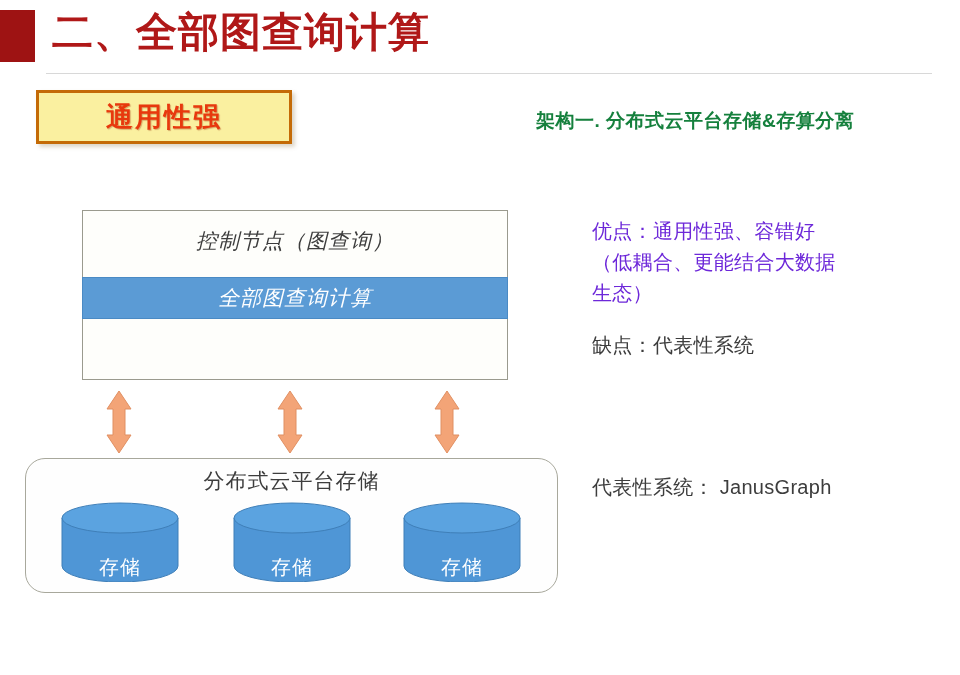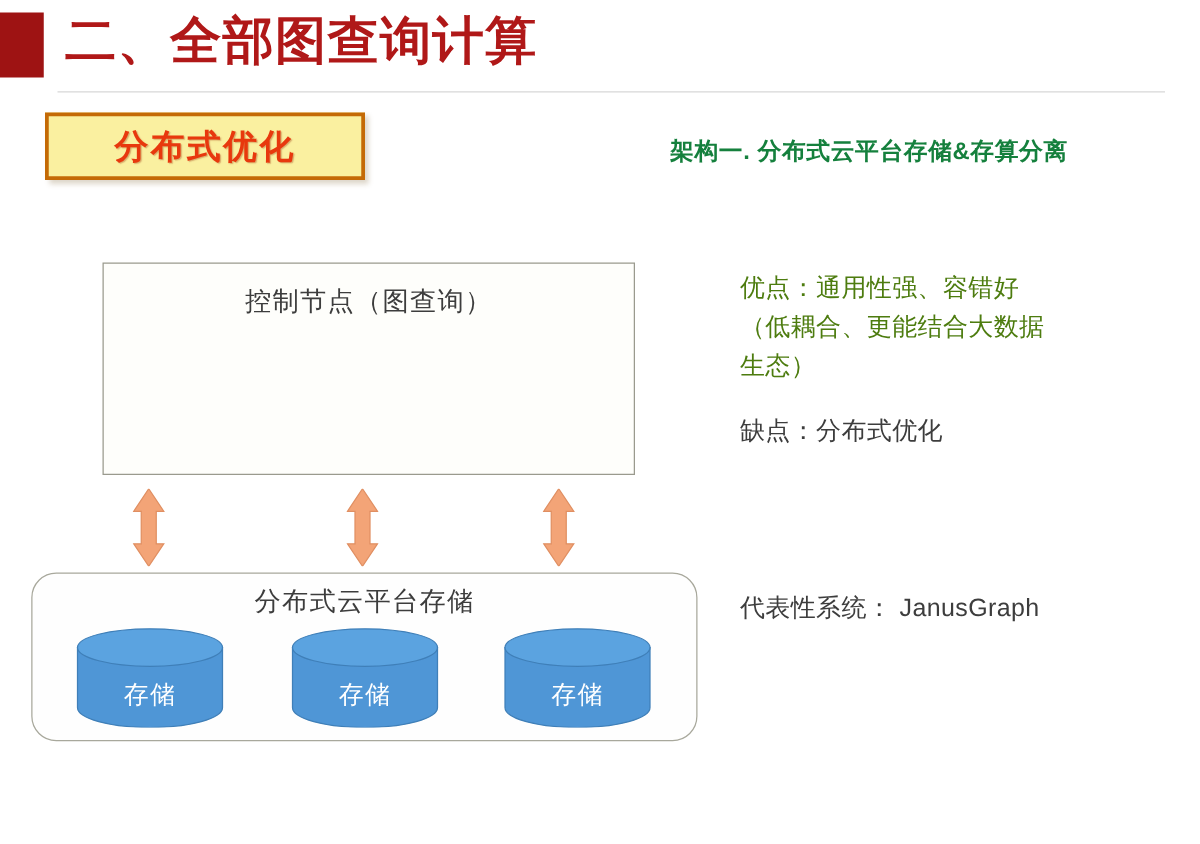--- a/index.html
+++ b/index.html
@@ -83,20 +83,21 @@
   
   #control-node-box {
     position: absolute;
     left: 82px;
     top: 210px;
     width: 426px;
     height: 170px;
     border: 1px solid #9a9a8e;
     background: #fefefb;
     box-sizing: border-box;
+    font-style: italic;
   }
   #control-node-title {
     position: absolute;
     left: 0;
     top: 16px;
     width: 100%;
     text-align: center;
     font-size: 21px;
     color: #3d3d3d;
     letter-spacing: 1px;
@@ -154,38 +155,38 @@
   .storage-cylinder {
     position: absolute;
     top: 502px;
     width: 120px;
     height: 80px;
   }
   .storage-cylinder svg { display: block; }
   .storage-label {
     position: absolute;
     left: 0;
-    top: 40px;
+    top: 52px;
     width: 100%;
     text-align: center;
     font-size: 20px;
     color: #ffffff;
     letter-spacing: 1px;
     pointer-events: none;
   }
 
   
   #pros-text {
     position: absolute;
     left: 592px;
     top: 216px;
     width: 350px;
     font-size: 20px;
     line-height: 31px;
-    color: #4d7c0f;
+    color: #6d28d9;
     white-space: pre-line;
     letter-spacing: 0.3px;
   }
   #cons-text {
     position: absolute;
     left: 592px;
     top: 330px;
     width: 350px;
     font-size: 20px;
     line-height: 31px;
@@ -205,27 +206,30 @@
   }
 </style>
 </head>
 <body>
 
 <div id="header-red-block"></div>
 <div id="page-title">二、全部图查询计算</div>
 <div id="header-divider"></div>
 
 <div id="section-badge">
-  <span id="section-badge-label">分布式优化</span>
+  <span id="section-badge-label">通用性强</span>
 </div>
 
 <div id="arch-subtitle">架构一. 分布式云平台存储&amp;存算分离</div>
 
 <div id="control-node-box">
   <div id="control-node-title">控制节点（图查询）</div>
+  <div id="compute-band">
+    <span id="compute-band-label">全部图查询计算</span>
+  </div>
 </div>
 
 <div class="conn-arrow" style="left:106px;">
   <svg width="26" height="62" viewBox="0 0 26 62">
     <polygon points="13,0 25,18 19,18 19,44 25,44 13,62 1,44 7,44 7,18 1,18" fill="#f3a477" stroke="#e08f62" stroke-width="1"></polygon>
   </svg>
 </div>
 <div class="conn-arrow" style="left:277px;">
   <svg width="26" height="62" viewBox="0 0 26 62">
     <polygon points="13,0 25,18 19,18 19,44 25,44 13,62 1,44 7,44 7,18 1,18" fill="#f3a477" stroke="#e08f62" stroke-width="1"></polygon>
@@ -261,14 +265,14 @@
   <svg width="120" height="80" viewBox="0 0 120 80">
     <path d="M2,16 L2,64 A58,16 0 0 0 118,64 L118,16 Z" fill="#4f96d6" stroke="#3f7fb8" stroke-width="1"></path>
     <ellipse cx="60" cy="16" rx="58" ry="15" fill="#5ba3e0" stroke="#3f7fb8" stroke-width="1"></ellipse>
   </svg>
   <div class="storage-label">存储</div>
 </div>
 
 <div id="pros-text">优点：通用性强、容错好
 （低耦合、更能结合大数据
 生态）</div>
-<div id="cons-text">缺点：分布式优化</div>
+<div id="cons-text">缺点：代表性系统</div>
 <div id="representative-text">代表性系统： JanusGraph</div>
 
 </body></html>

